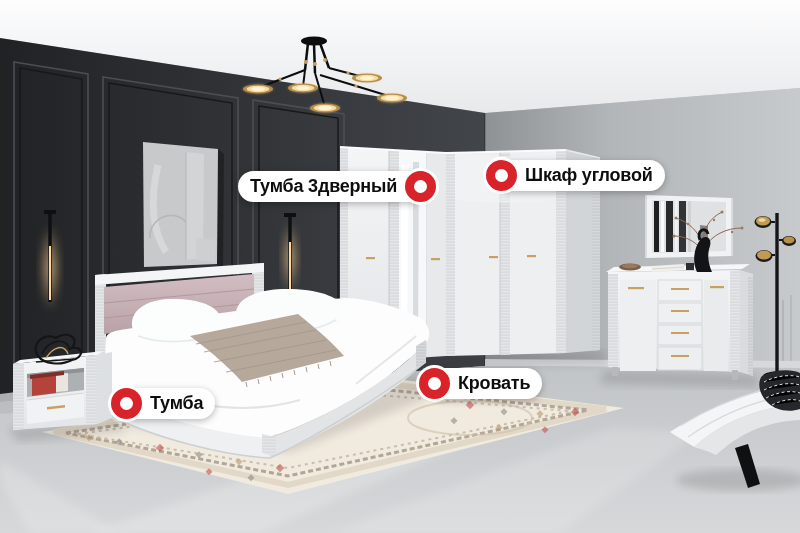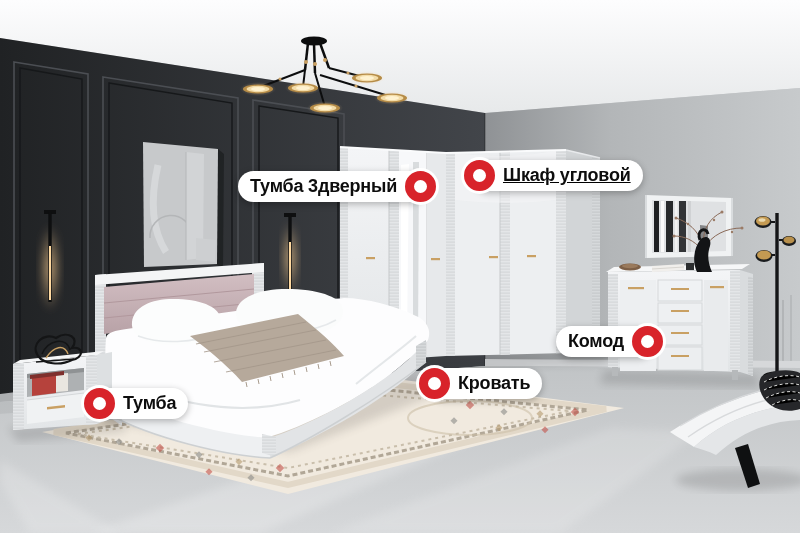--- a/index.html
+++ b/index.html
@@ -396,33 +396,29 @@
       </g>
     </g>
   </g>
 </svg>
 
   <div class="hotspot m-right" style="left:238px;top:171px;">
     <span class="pill">Тумба 3дверный</span>
     <span class="marker"></span>
   </div>
 
-  <div class="hotspot m-left" style="left:464px;top:160px;text-decoration:underline;">
+  <div class="hotspot m-left" style="left:486px;top:160px;">
     <span class="marker"></span>
     <span class="pill">Шкаф угловой</span>
   </div>
 
-  <div class="hotspot m-right" style="left:556px;top:326px;">
-    <span class="pill">Комод</span>
-    <span class="marker"></span>
-  </div>
 
   <div class="hotspot m-left" style="left:419px;top:368px;justify-content:flex-end;">
     <span class="marker"></span>
     <span class="pill">Кровать</span>
   </div>
 
-  <div class="hotspot m-left" style="left:84px;top:388px;">
+  <div class="hotspot m-left" style="left:111px;top:388px;">
     <span class="marker"></span>
     <span class="pill">Тумба</span>
   </div>
 
 </div>
 
 </body></html>

